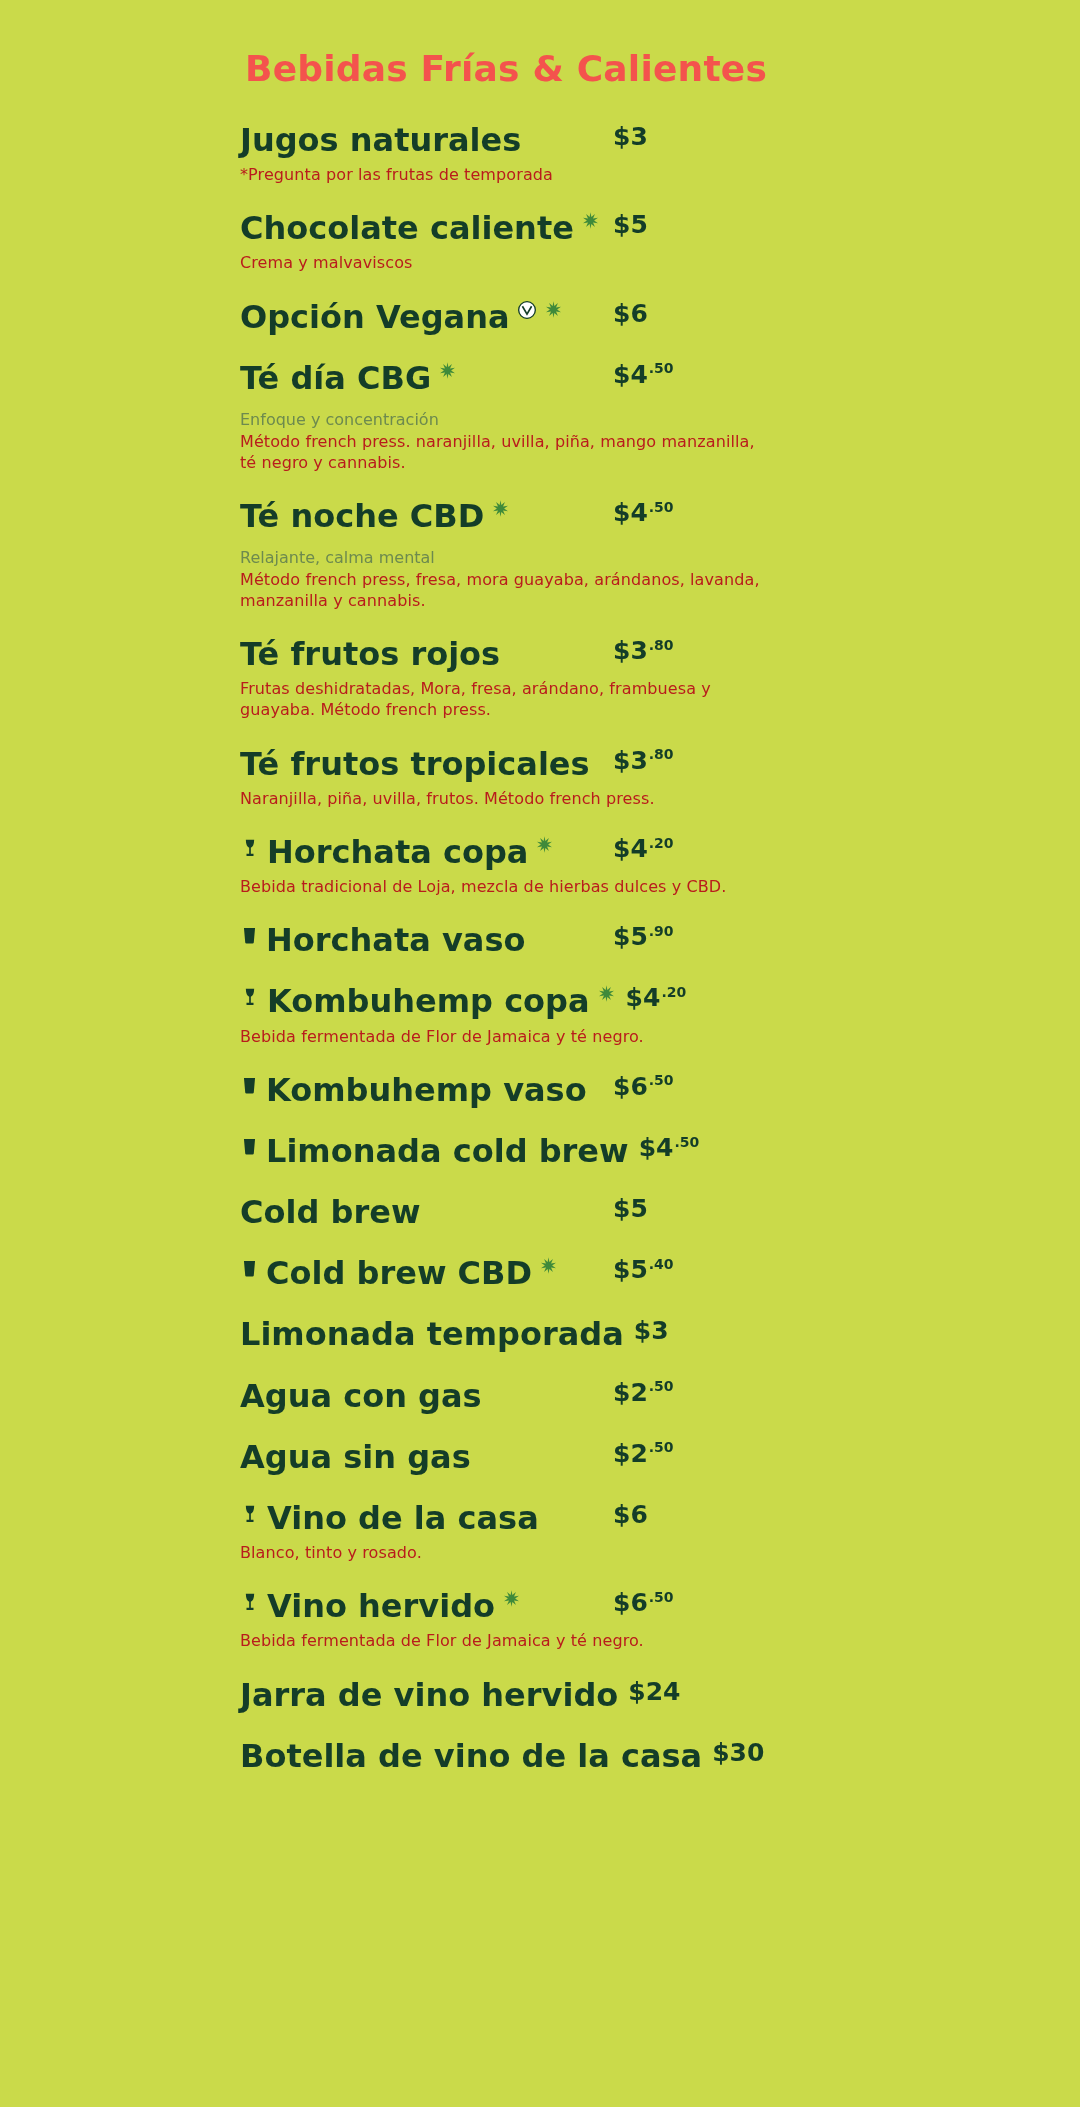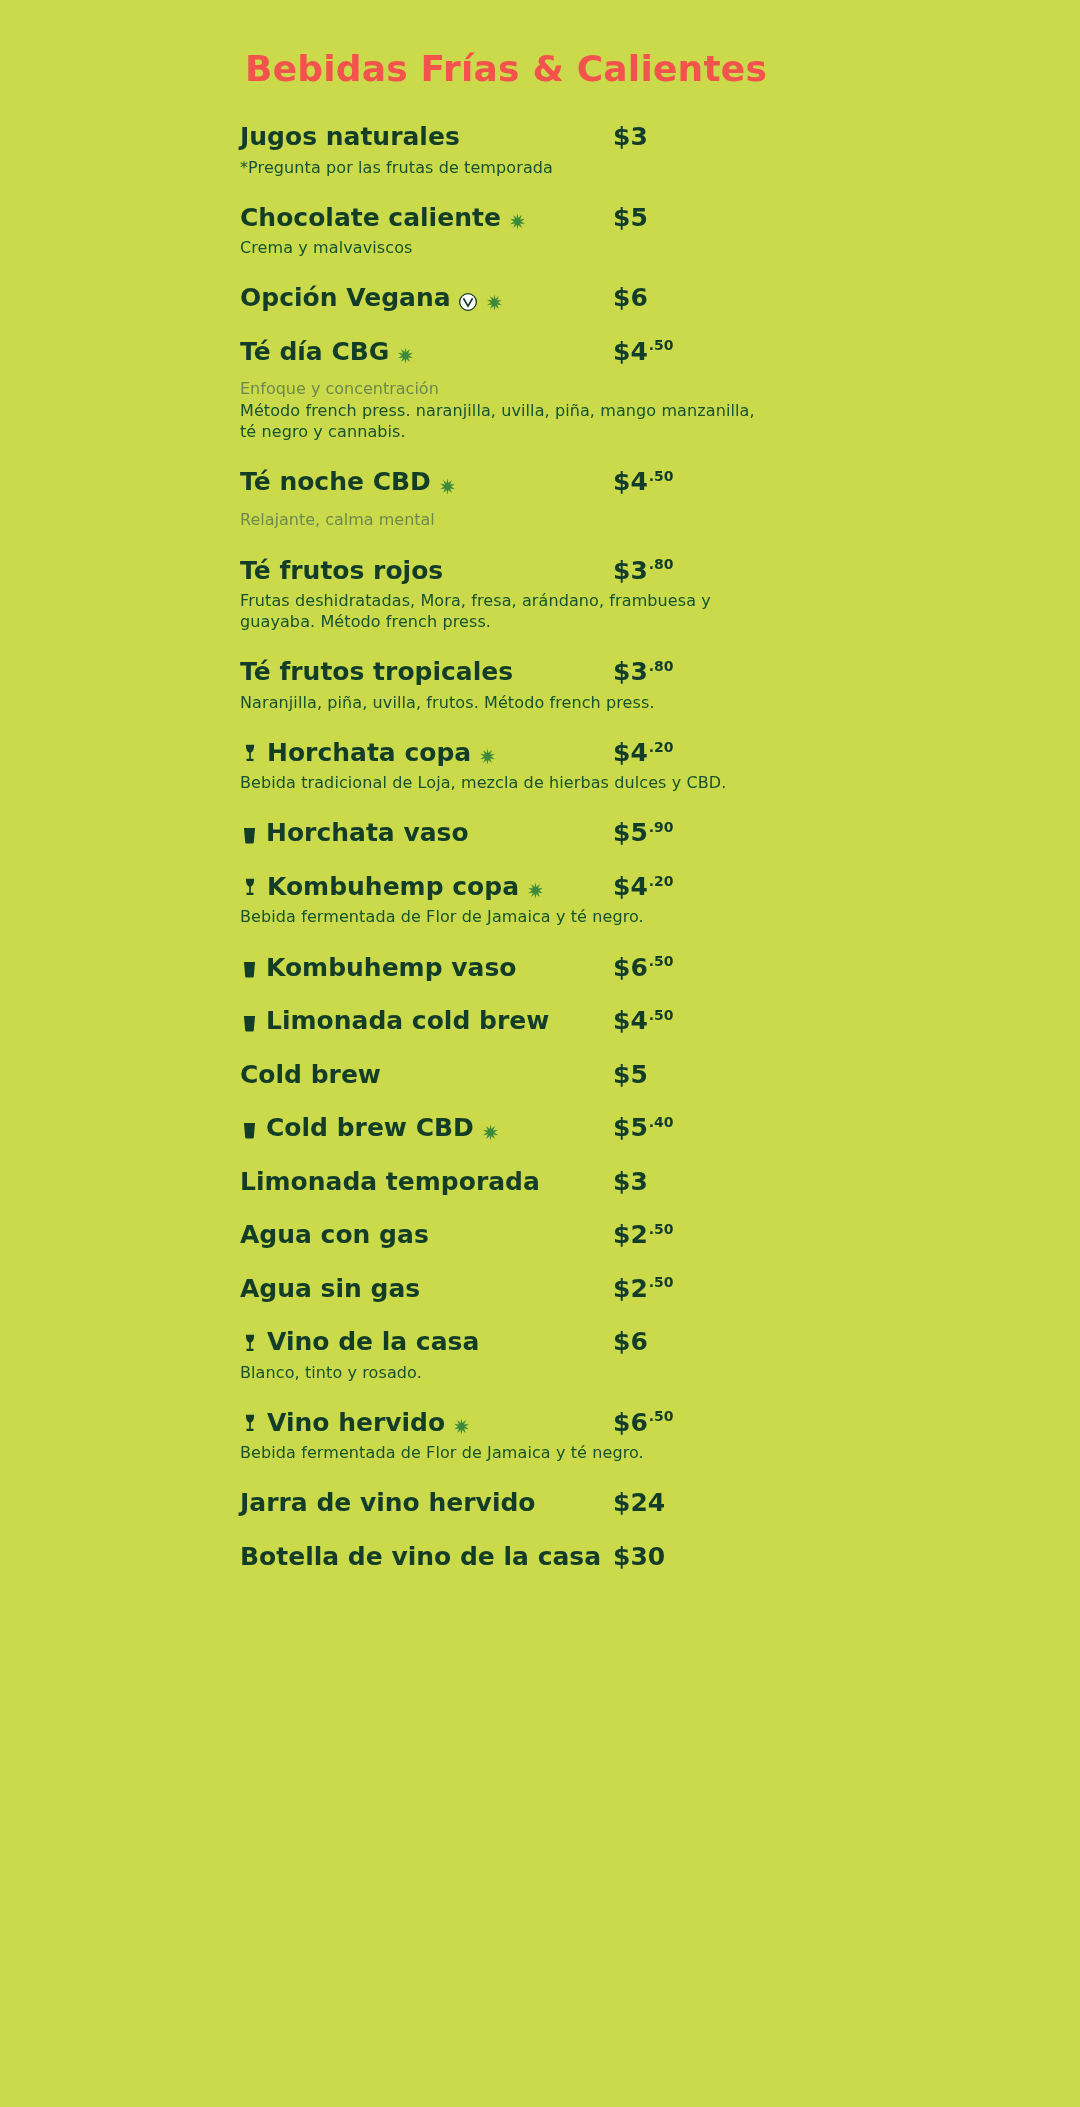--- a/index.html
+++ b/index.html
@@ -28,28 +28,28 @@
   }
   .item {
     margin-bottom: 26px;
   }
   .item-head {
     display: flex;
     align-items: flex-start;
     justify-content: flex-start;
   }
   .item-name {
-    font-size: 25px;
+    font-size: 32px;
     font-weight: bold;
     color: #143d28;
     line-height: 1.1;
     flex: 0 0 auto;
     max-width: 560px;
     display: flex;
-    align-items: flex-end;
+    align-items: flex-start;
     gap: 7px;
   }
   .name-text {
     white-space: nowrap;
   }
   .price-wrap {
     margin-left: auto;
     min-width: 210px;
     display: flex;
     align-items: flex-start;
@@ -64,21 +64,21 @@
     white-space: nowrap;
   }
   .cents {
     font-size: 14px;
     vertical-align: super;
     font-weight: bold;
     margin-left: 1px;
   }
   .desc {
     font-size: 16px;
-    color: #14532d;
+    color: #b91c1c;
     line-height: 1.32;
     margin-top: 6px;
     max-width: 520px;
     letter-spacing: 0.1px;
   }
   .sub-note {
     font-size: 16px;
     color: #6d8a4e;
     line-height: 1.3;
     margin-top: 14px;
@@ -186,20 +186,21 @@
               <svg viewBox="0 0 24 24" width="19" height="19" fill="currentColor">
                 <path d="M12 1.5 L13.1 7.6 L17.6 3.9 L15.2 9.6 L21.4 8.4 L16.6 12 L21.4 15.6 L15.2 14.4 L17.6 20.1 L13.1 16.4 L12 22.5 L10.9 16.4 L6.4 20.1 L8.8 14.4 L2.6 15.6 L7.4 12 L2.6 8.4 L8.8 9.6 L6.4 3.9 L10.9 7.6 Z"></path>
               </svg>
             </span>
           </div>
           <div class="price-wrap">
             <div class="price"><span>$4</span><span class="cents">.50</span></div>
           </div>
         </div>
         <div class="sub-note">Relajante, calma mental</div>
+        <div class="desc">Método french press, fresa, mora guayaba, arándanos, lavanda, manzanilla y cannabis.</div>
       </div>
       <div class="item">
         <div class="item-head">
           <div class="item-name">
             <span class="name-text">Té frutos rojos</span>
           </div>
           <div class="price-wrap">
             <div class="price"><span>$3</span><span class="cents">.80</span></div>
           </div>
         </div>

